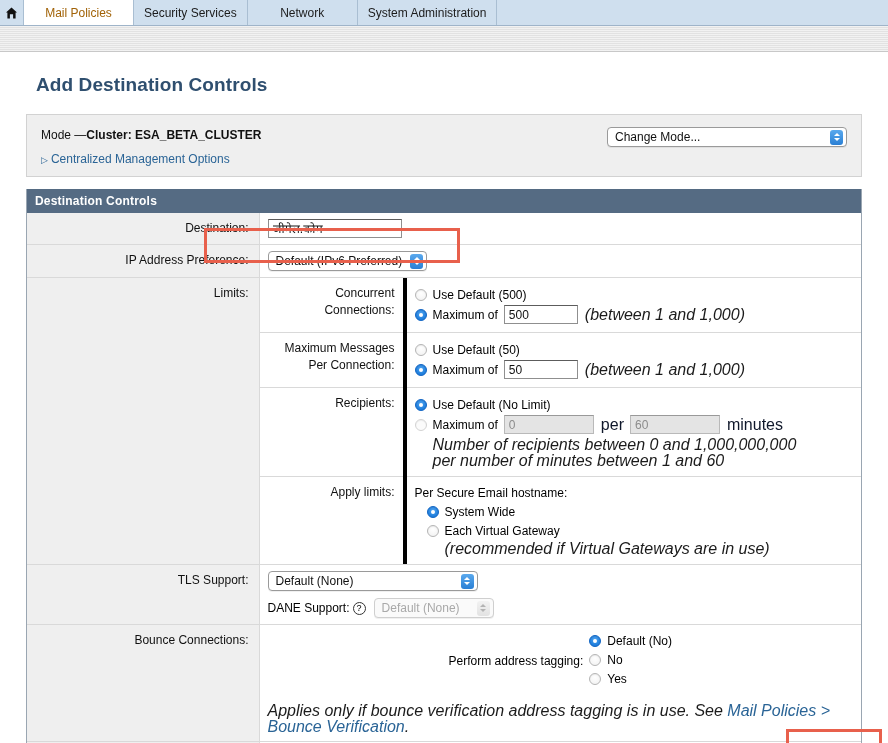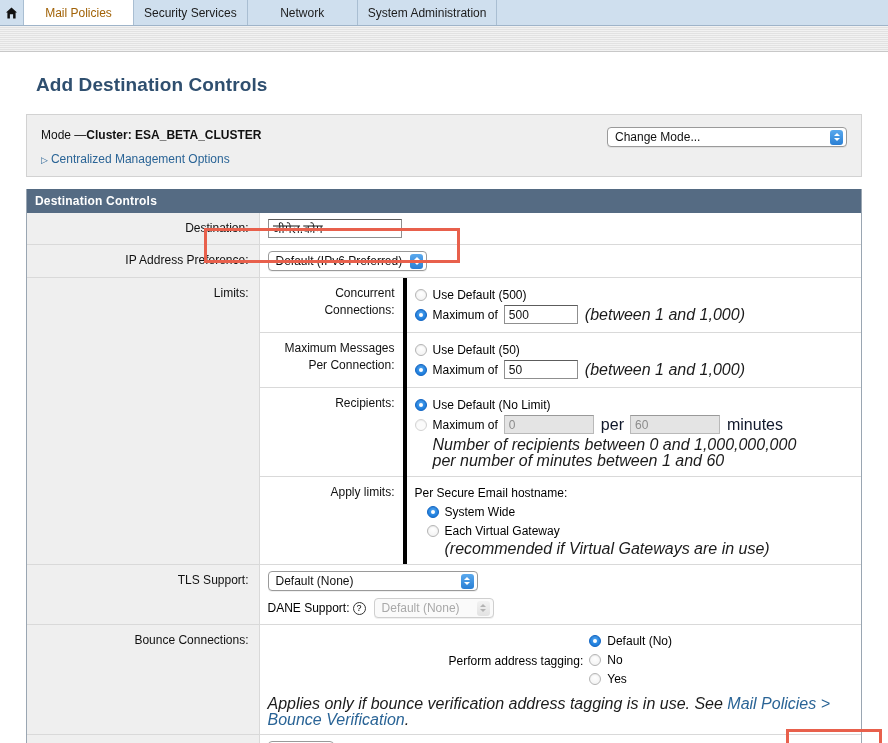--- a/index.html
+++ b/index.html
@@ -472,21 +472,21 @@
                     <span class="radio"></span>
                     <span>No</span>
                   </div>
                   <div class="rrow">
                     <span class="radio"></span>
                     <span>Yes</span>
                   </div>
                 </div>
               </div>
             </div>
-            <div class="hint" style="margin-top:7px;">
+            <div class="hint" style="margin-top:14px;">
               <span>Applies only if bounce verification address tagging is in use. See </span><span class="lnk">Mail Policies &gt; Bounce Verification</span><span>.</span>
             </div>
           </td>
         </tr>
 
         <tr>
           <td class="lab">Bounce Profile:</td>
           <td class="val">
             <div class="macselect" style="width:66px;">
               <span class="lbl">Services</span>

